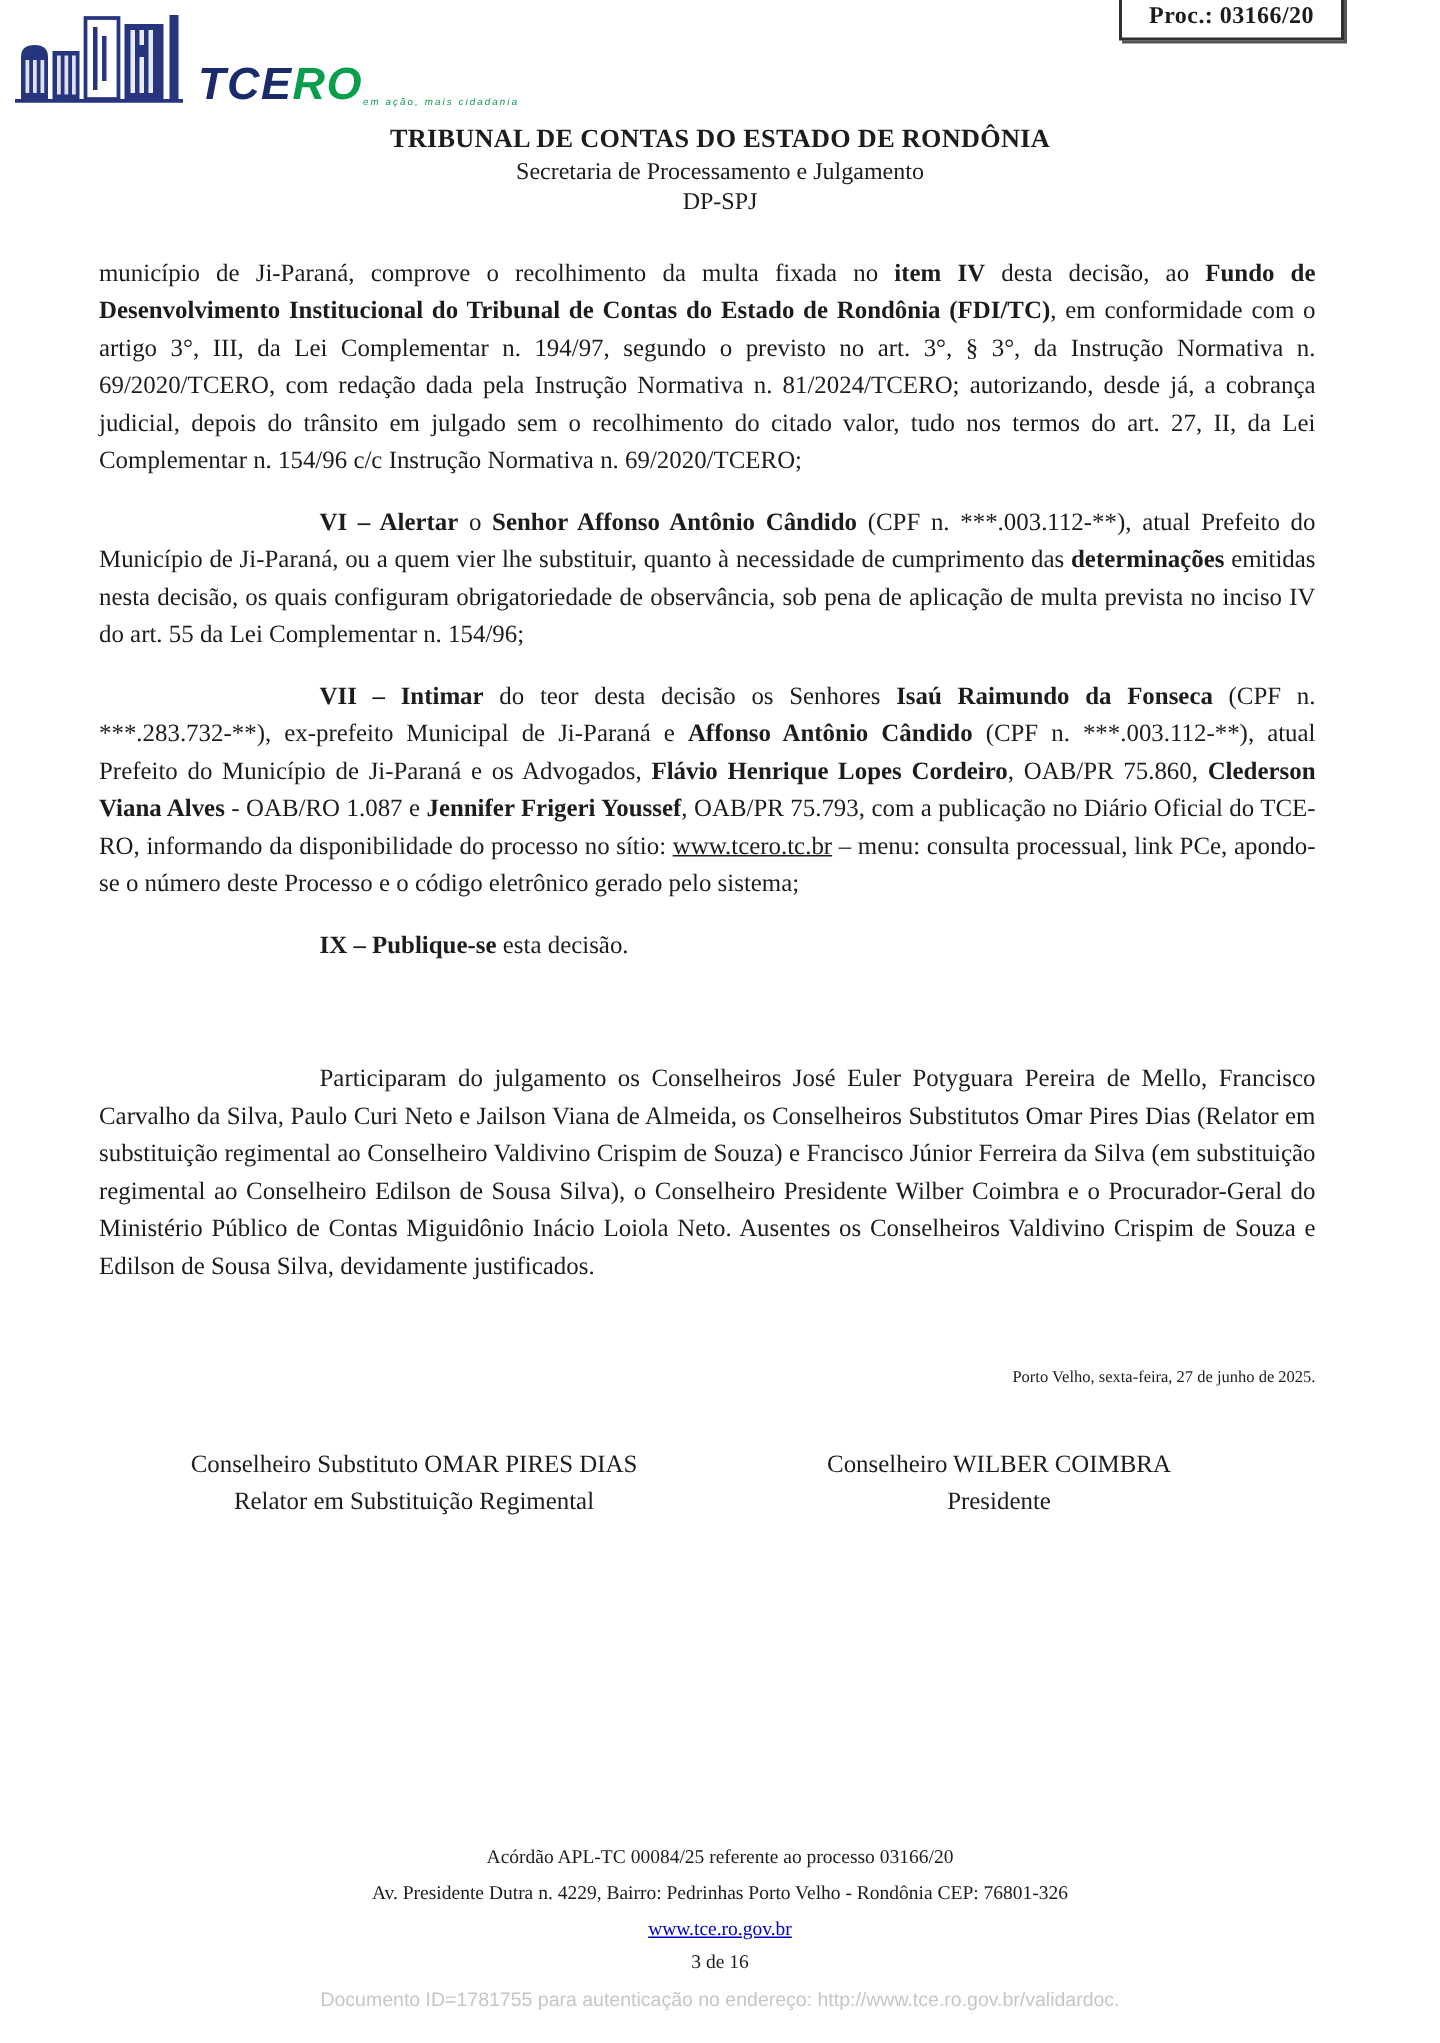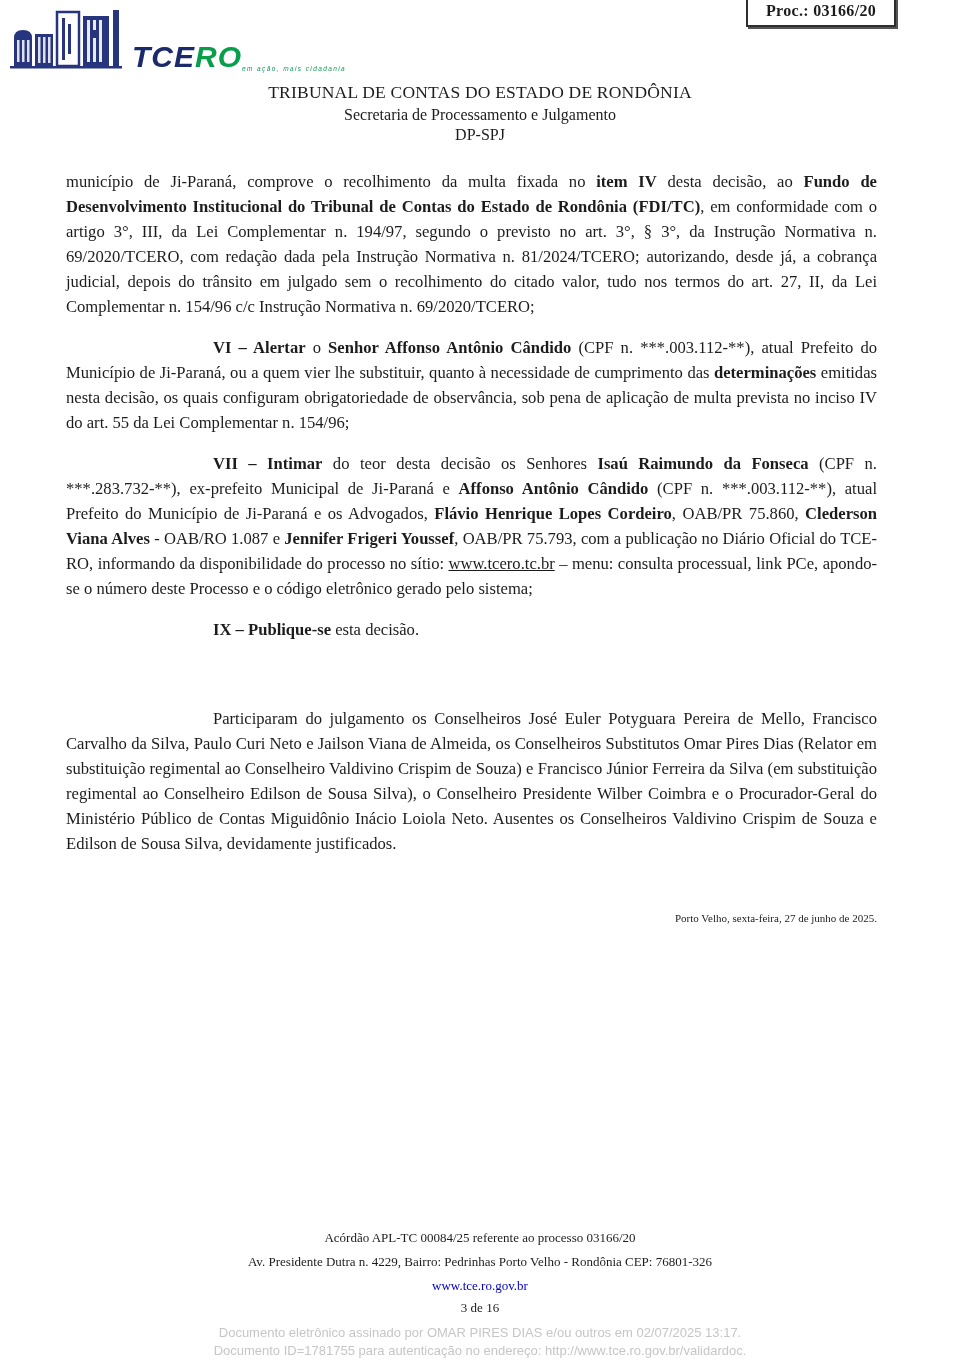--- a/index.html
+++ b/index.html
@@ -38,21 +38,21 @@
   }
   .logo-text .tce{color:#1b2a6b;}
   .logo-text .ro{color:#089e4c;}
   .logo-tagline{
     font-family:"Liberation Sans", sans-serif;
     font-size:6.5px;color:#0a9a50;letter-spacing:1.4px;
     margin-top:3px;text-transform:lowercase;
   }
   
   .hdr-title{
-    text-align:center;font-weight:normal;font-size:17.5px;
+    text-align:center;font-weight:bold;font-size:17.5px;
     margin-top:10px;letter-spacing:.2px;
   }
   .hdr-sub{text-align:center;font-size:16px;margin-top:3px;}
   .hdr-dept{text-align:center;font-size:16px;margin-top:2px;}
   
   .content{
     padding:0 83px 0 66px;
     margin-top:25px;
     text-align:justify;
     font-size:16.6px;
@@ -72,21 +72,21 @@
     justify-content:start;
     margin-top:32px;
   }
   .sig-block{text-align:center;font-size:16.6px;line-height:25px;text-indent:0;}
   
   .footer{
     position:absolute;left:0;top:1226px;width:100%;
     text-align:center;
     font-size:13px;line-height:24px;
   }
-  .footer a{color:#0000c8;cursor:pointer;}
+  .footer a{color:#0000c8;text-decoration:underline;cursor:pointer;}
   .footer .pageno{line-height:20px;}
   
   .watermark{
     position:absolute;left:0;top:1324px;width:100%;
     text-align:center;
     font-family:"Liberation Sans", sans-serif;
     font-size:13px;line-height:18px;
     color:#c6c6c6;
   }
 </style>
@@ -138,27 +138,36 @@
 
   <div class="content">
     <p class="para"><span>município de Ji-Paraná, comprove o recolhimento da multa fixada no </span><span style="font-weight: bold;">item IV</span><span> desta decisão, ao </span><span style="font-weight: bold;">Fundo de Desenvolvimento Institucional do Tribunal de Contas do Estado de Rondônia (FDI/TC)</span><span>, em conformidade com o artigo 3°, III, da Lei Complementar n. 194/97, segundo o previsto no art. 3°, § 3°, da Instrução Normativa n. 69/2020/TCERO, com redação dada pela Instrução Normativa n. 81/2024/TCERO; autorizando, desde já, a cobrança judicial, depois do trânsito em julgado sem o recolhimento do citado valor, tudo nos termos do art. 27, II, da Lei Complementar n. 154/96 c/c Instrução Normativa n. 69/2020/TCERO;</span></p>
     <p class="para indent"><span style="font-weight: bold;">VI – Alertar</span><span> o </span><span style="font-weight: bold;">Senhor Affonso Antônio Cândido</span><span> (CPF n. ***.003.112-**), atual Prefeito do Município de Ji-Paraná, ou a quem vier lhe substituir, quanto à necessidade de cumprimento das </span><span style="font-weight: bold;">determinações</span><span> emitidas nesta decisão, os quais configuram obrigatoriedade de observância, sob pena de aplicação de multa prevista no inciso IV do art. 55 da Lei Complementar n. 154/96;</span></p>
     <p class="para indent"><span style="font-weight: bold;">VII – Intimar</span><span> do teor desta decisão os Senhores </span><span style="font-weight: bold;">Isaú Raimundo da Fonseca</span><span> (CPF n. ***.283.732-**), ex-prefeito Municipal de Ji-Paraná e </span><span style="font-weight: bold;">Affonso Antônio Cândido</span><span> (CPF n. ***.003.112-**), atual Prefeito do Município de Ji-Paraná e os Advogados, </span><span style="font-weight: bold;">Flávio Henrique Lopes Cordeiro</span><span>, OAB/PR 75.860, </span><span style="font-weight: bold;">Clederson Viana Alves</span><span> - OAB/RO 1.087 e </span><span style="font-weight: bold;">Jennifer Frigeri Youssef</span><span>, OAB/PR 75.793, com a publicação no Diário Oficial do TCE-RO, informando da disponibilidade do processo no sítio: </span><span style="text-decoration: underline; cursor: pointer;">www.tcero.tc.br</span><span> – menu: consulta processual, link PCe, apondo-se o número deste Processo e o código eletrônico gerado pelo sistema;</span></p>
     <p class="para indent"><span style="font-weight: bold;">IX – Publique-se</span><span> esta decisão.</span></p>
     <p class="para indent participants"><span>Participaram do julgamento os Conselheiros José Euler Potyguara Pereira de Mello, Francisco Carvalho da Silva, Paulo Curi Neto e Jailson Viana de Almeida, os Conselheiros Substitutos Omar Pires Dias (Relator em substituição regimental ao Conselheiro Valdivino Crispim de Souza) e Francisco Júnior Ferreira da Silva (em substituição regimental ao Conselheiro Edilson de Sousa Silva), o Conselheiro Presidente Wilber Coimbra e o Procurador-Geral do Ministério Público de Contas Miguidônio Inácio Loiola Neto. Ausentes os Conselheiros Valdivino Crispim de Souza e Edilson de Sousa Silva, devidamente justificados.</span></p>
 
     <div class="date-line">Porto Velho, sexta-feira, 27 de junho de 2025.</div>
 
+    <div class="signatures">
+      <div class="sig-block">
+        <div>Conselheiro Substituto OMAR PIRES DIAS</div>
+        <div>Relator em Substituição Regimental</div>
+      </div>
+      <div class="sig-block">
+        <div>Conselheiro WILBER COIMBRA</div>
+        <div>Presidente</div>
+      </div>
+    </div>
   </div>
 
   <div class="footer">
     <div>Acórdão APL-TC 00084/25 referente ao processo 03166/20</div>
     <div>Av. Presidente Dutra n. 4229, Bairro: Pedrinhas Porto Velho - Rondônia CEP: 76801-326</div>
     <div><a>www.tce.ro.gov.br</a></div>
     <div class="pageno">3 de 16</div>
   </div>
 
   <div class="watermark">
-    <div>Documento eletrônico assinado por OMAR PIRES DIAS e/ou outros  em 02/07/2025 13:17.</div>
     <div>Documento ID=1781755   para autenticação no endereço: http://www.tce.ro.gov.br/validardoc.</div>
   </div>
 
 </div>
 
 </body></html>

